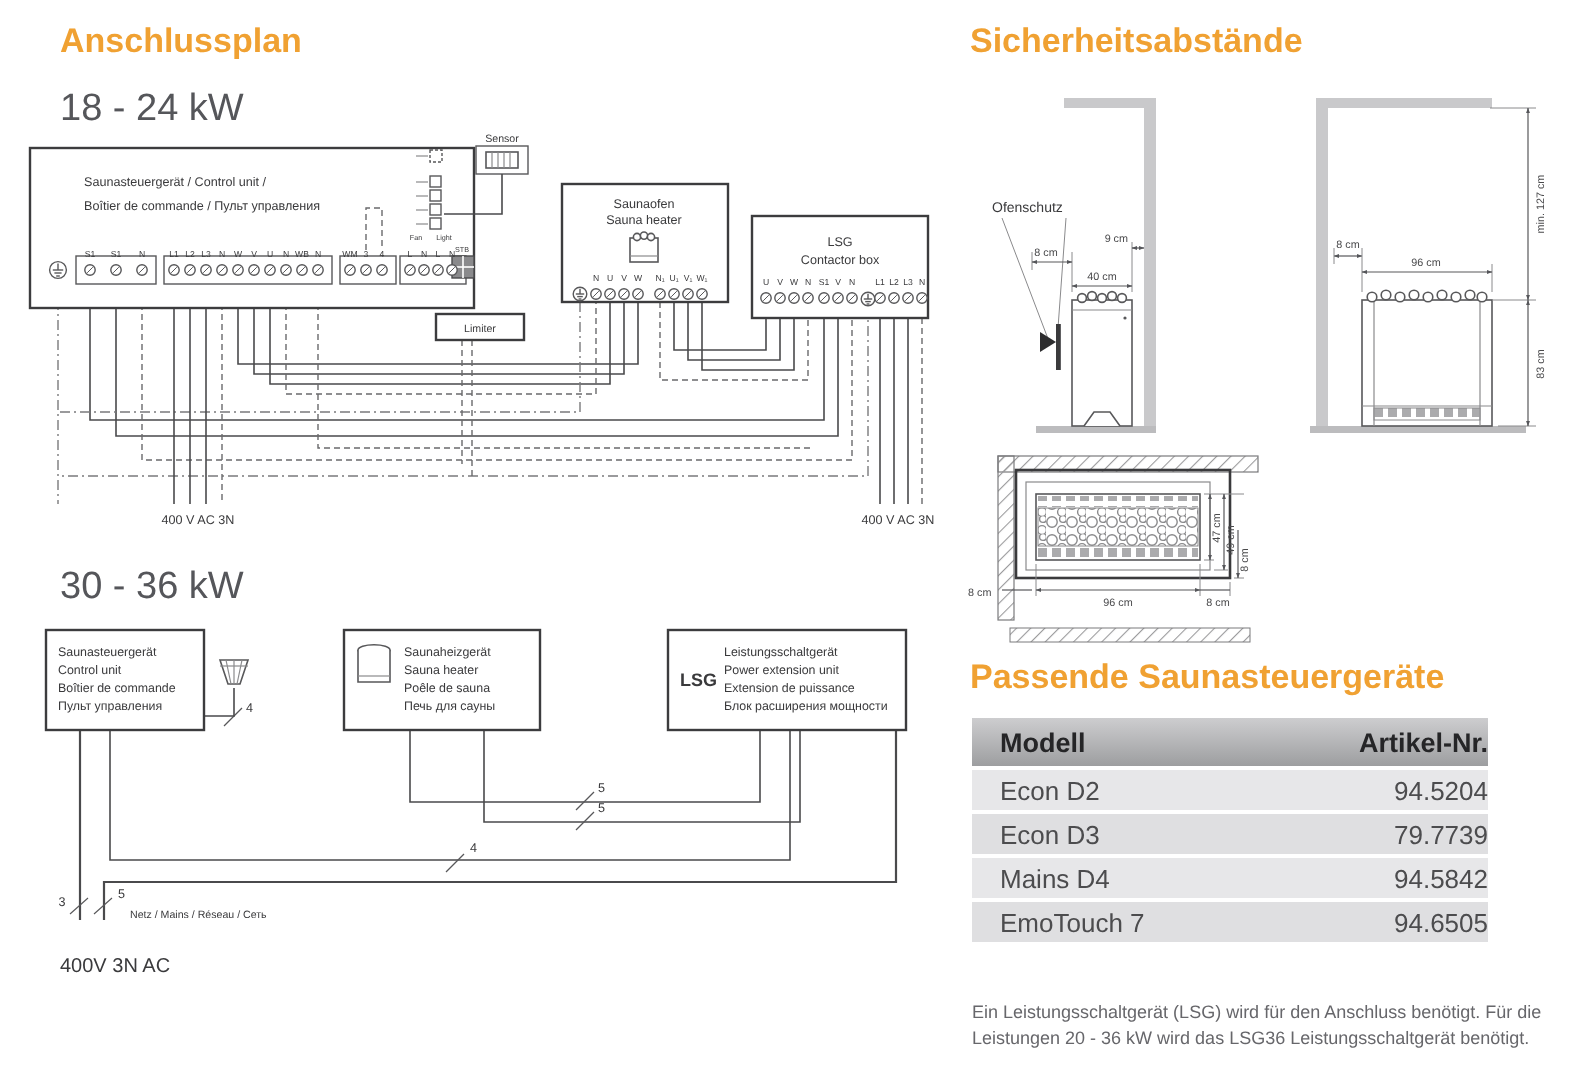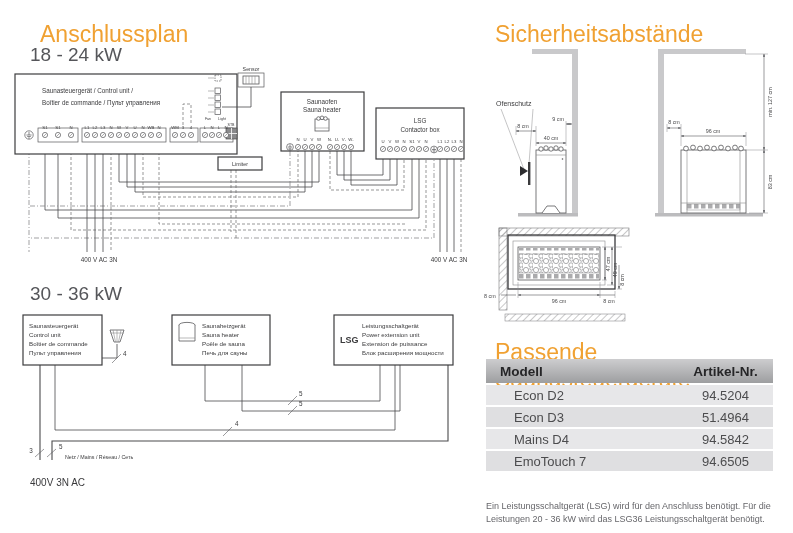--- a/index.html
+++ b/index.html
@@ -2,21 +2,21 @@
 <html><head>
 <meta charset="utf-8">
 <style>
   html,body{margin:0;padding:0;}
   body{
     width:793px;height:533px;position:relative;overflow:hidden;
     background:#ffffff;font-family:"Liberation Sans",sans-serif;
   }
   .abs{position:absolute;}
   h1.section{
-    margin:10px;font-size:23px;font-weight:normal;color:#F0A132;letter-spacing:0;
+    margin:0;font-size:17px;font-weight:bold;color:#F0A132;letter-spacing:0;
   }
   h2.kw{
     margin:0;font-size:19px;font-weight:normal;color:#55565a;
   }
   
   svg{display:block;}
   .box{fill:#ffffff;stroke:#3c3c3e;stroke-width:1.2;}
   .strip{fill:none;stroke:#58585a;stroke-width:0.7;}
   .wire{fill:none;stroke:#4a4a4c;stroke-width:0.8;}
   .wire-th{fill:none;stroke:#4a4a4c;stroke-width:1.1;}
@@ -31,31 +31,31 @@
   .btb{font:bold 9px "Liberation Sans",sans-serif;fill:#3a3a3c;}
   .dim{stroke:#58585a;stroke-width:0.6;fill:none;}
   .ext{stroke:#8a8a8c;stroke-width:0.5;fill:none;}
   .dimt{font:5.4px "Liberation Sans",sans-serif;fill:#4a4a4c;}
   .wall{fill:#c9c9cb;stroke:none;}
   .floor{fill:#bcbcbe;stroke:none;}
   .icon{fill:#fff;stroke:#58585a;stroke-width:0.8;}
   .iconl{stroke:#8a8a8c;stroke-width:0.6;}
   
   table.parts{
-    border-collapse:separate;border-spacing:0 2px;width:287px;
+    border-collapse:separate;border-spacing:0 2px;width:258px;
     font-size:13px;color:#4c4c4e;table-layout:fixed;
   }
   table.parts th{
     background:linear-gradient(#cdcdcf,#9d9ea0);
     color:#252527;font-weight:bold;text-align:left;
     height:24px;padding:0 0 0 14px;font-size:13.5px;
   }
-  table.parts th.num, table.parts td.num{text-align:center;padding-left:0;margin-top:44px;}
+  table.parts th.num, table.parts td.num{text-align:right;padding-left:0;margin-top:44px;}
   table.parts td{
-    background:#e7e7e9;height:20px;padding:0 0 0 28px;
+    background:#e7e7e9;height:20px;padding:0 0 0 14px;
   }
   table.parts tr:nth-child(even) td{background:#dfdfe1;}
   .note{
     font-size:9px;line-height:1.4;color:#67676b;width:292px;
   }
 </style>
 </head>
 <body>
 
 <h1 class="section abs" style="left:30px;top:11px;">Anschlussplan</h1>
@@ -499,21 +499,21 @@
       <th class="num">Artikel-Nr.</th>
     </tr>
   </thead>
   <tbody id="parts-body">
       <tr>
         <td>Econ D2</td>
         <td class="num">94.5204</td>
       </tr>
       <tr>
         <td>Econ D3</td>
-        <td class="num">51.4964</td>
+        <td class="num">79.7739</td>
       </tr>
       <tr>
         <td>Mains D4</td>
         <td class="num">94.5842</td>
       </tr>
       <tr>
         <td>EmoTouch 7</td>
         <td class="num">94.6505</td>
       </tr>
     </tbody>

